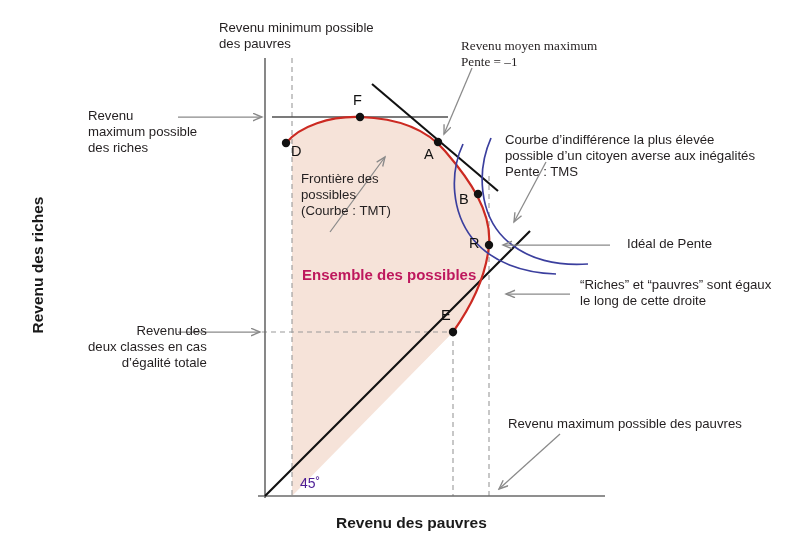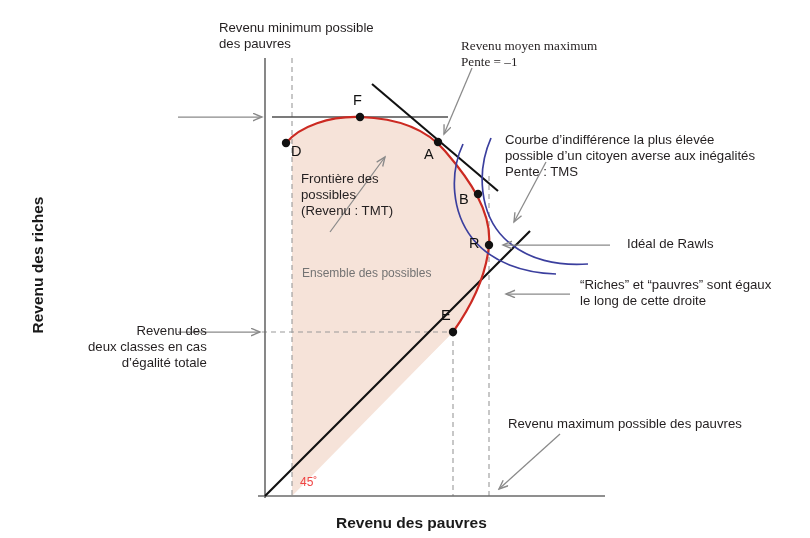--- a/index.html
+++ b/index.html
@@ -14,22 +14,22 @@
   #stage{position:absolute;left:0;top:16px;width:810px;height:538px;padding-left:16px;}
   svg#fig{position:absolute;left:0;top:0;width:810px;height:538px;}
   .lbl{position:absolute;font-size:13.2px;line-height:1.22;color:#231f20;white-space:pre;}
   .axis-title{position:absolute;font-weight:bold;font-size:15.5px;color:#1a1a1a;white-space:pre;text-align:right;}
   #ylab{
     left:-62px;top:240px;width:200px;text-align:center;
     transform:rotate(-90deg);transform-origin:50% 50%;
   }
   #xlab{left:336px;top:498px;}
   .ptlabel{position:absolute;font-size:14.5px;color:#111;white-space:pre;}
-  .redtext{position:absolute;font-size:12px;color:#737373;white-space:pre;}
-  .ang{position:absolute;font-size:12px;color:#ef4444;white-space:pre;}
+  .redtext{position:absolute;font-size:15px;color:#be185d;white-space:pre;font-weight:bold;}
+  .ang{position:absolute;font-size:14px;color:#4c1d95;white-space:pre;}
 </style>
 </head>
 <body>
 
 <div id="stage">
 
   <svg id="fig" viewBox="0 0 810 538">
     <defs>
       <marker id="ar" markerWidth="9" markerHeight="9" refX="7.6" refY="3.4" orient="auto" markerUnits="strokeWidth">
         <path d="M0.4,0.4 L7.6,3.4 L0.4,6.4" fill="none" stroke="#8a8a8a" stroke-width="1.1"></path>
@@ -85,42 +85,45 @@
       <circle cx="438" cy="126" r="4.2"></circle>
       <circle cx="478" cy="178" r="4.2"></circle>
       <circle cx="489" cy="229" r="4.2"></circle>
       <circle cx="453" cy="316" r="4.2"></circle>
     </g>
   </svg>
 
   <div class="lbl" style="left:219px;top:4px;">Revenu minimum possible
 des pauvres</div>
 
+  <div class="lbl" style="left:88px;top:92px;">Revenu
+maximum possible
+des riches</div>
 
   <div class="lbl" style="left:461px;top:22px;font-family:Liberation Serif, serif;">Revenu moyen maximum
 Pente = –1</div>
 
   <div class="lbl" style="left:505px;top:116px;">Courbe d’indifférence la plus élevée
 possible d’un citoyen averse aux inégalités
 Pente : TMS</div>
 
-  <div class="lbl" style="left:627px;top:220px;">Idéal de Rawls</div>
+  <div class="lbl" style="left:627px;top:220px;">Idéal de Pente</div>
 
   <div class="lbl" style="left:580px;top:261px;">“Riches” et “pauvres” sont égaux
 le long de cette droite</div>
 
   <div class="lbl" style="left:88px;top:307px;text-align:right;">Revenu des
 deux classes en cas
 d’égalité totale</div>
 
   <div class="lbl" style="left:508px;top:400px;">Revenu maximum possible des pauvres</div>
 
   <div class="lbl" style="left:301px;top:155px;">Frontière des
 possibles
-(Revenu : TMT)</div>
+(Courbe : TMT)</div>
 
   <div class="redtext" style="left:302px;top:250px;">Ensemble des possibles</div>
 
   <div class="ptlabel" style="left:291px;top:127px;">D</div>
   <div class="ptlabel" style="left:353px;top:76px;">F</div>
   <div class="ptlabel" style="left:424px;top:130px;">A</div>
   <div class="ptlabel" style="left:459px;top:175px;">B</div>
   <div class="ptlabel" style="left:469px;top:219px;">R</div>
   <div class="ptlabel" style="left:441px;top:291px;">E</div>
 

